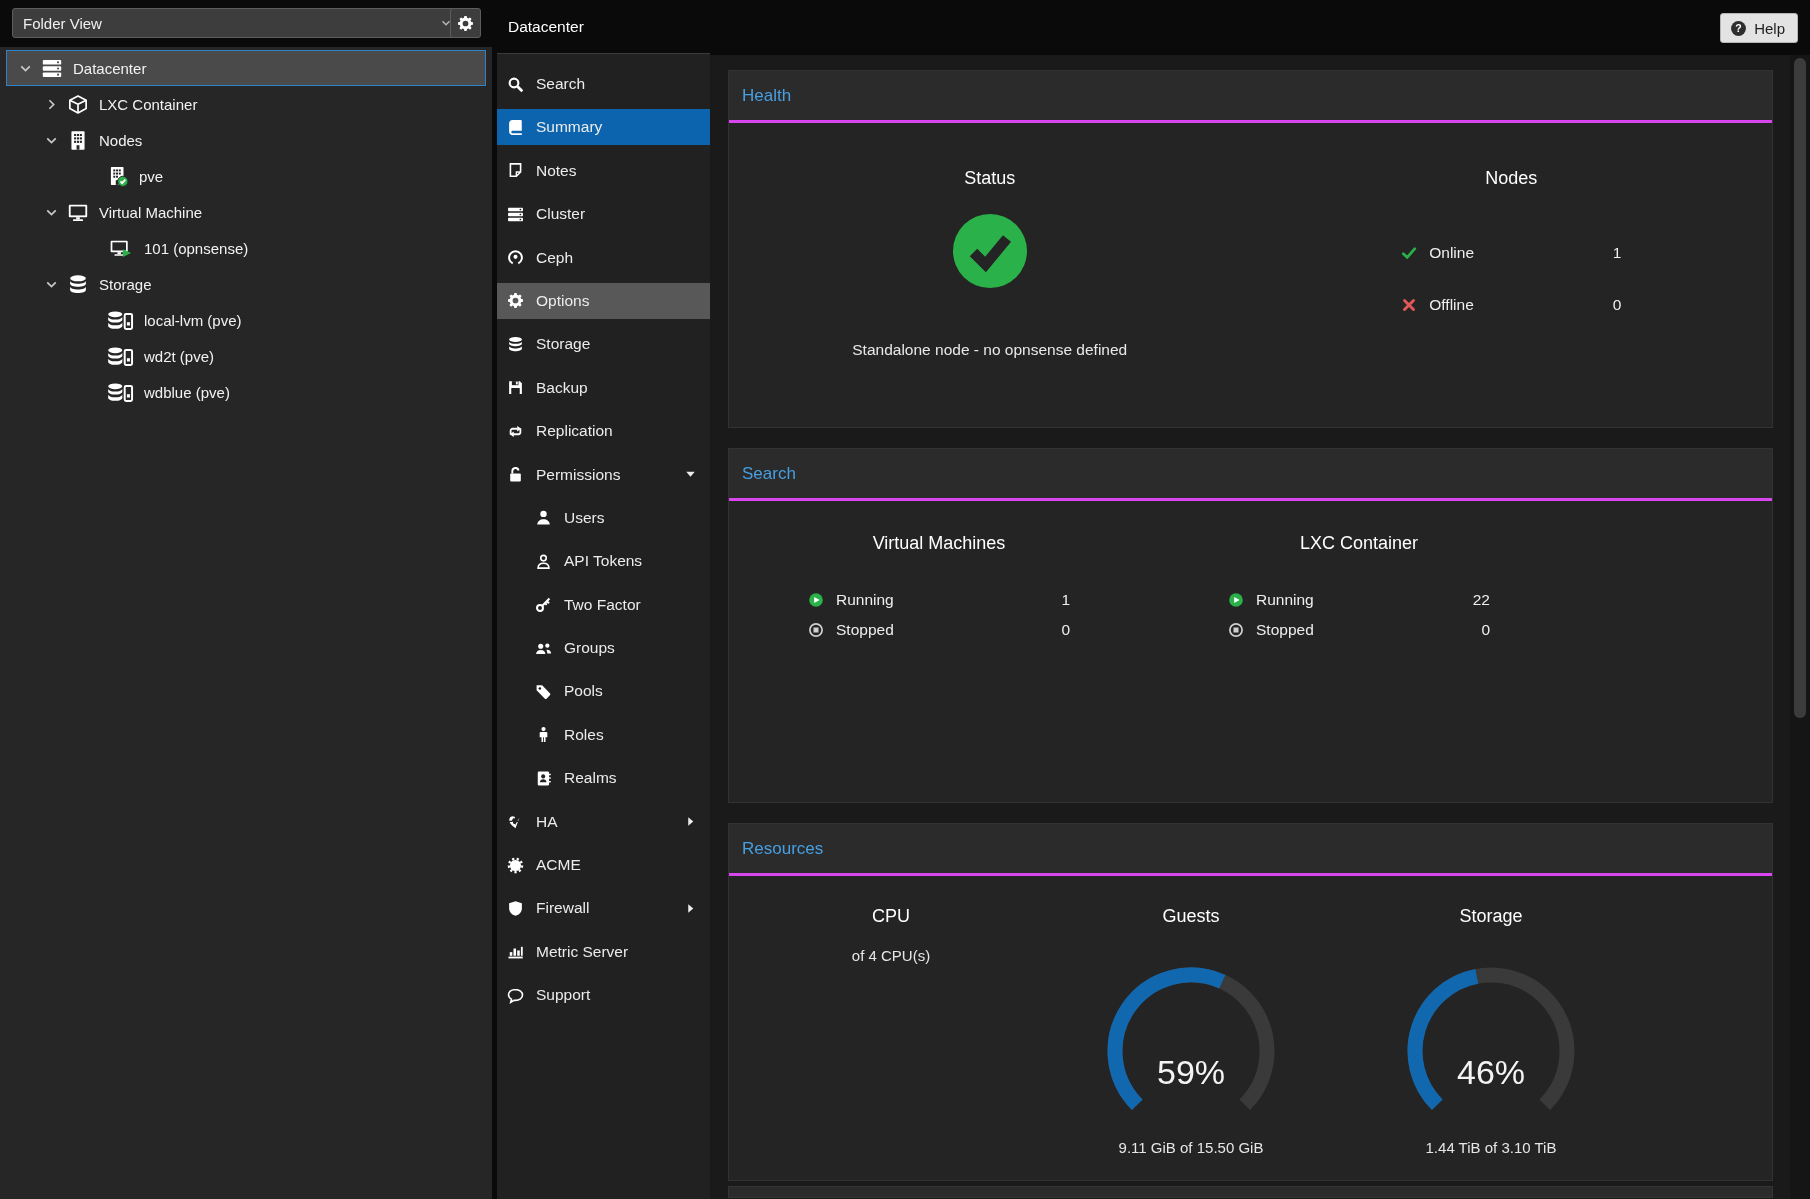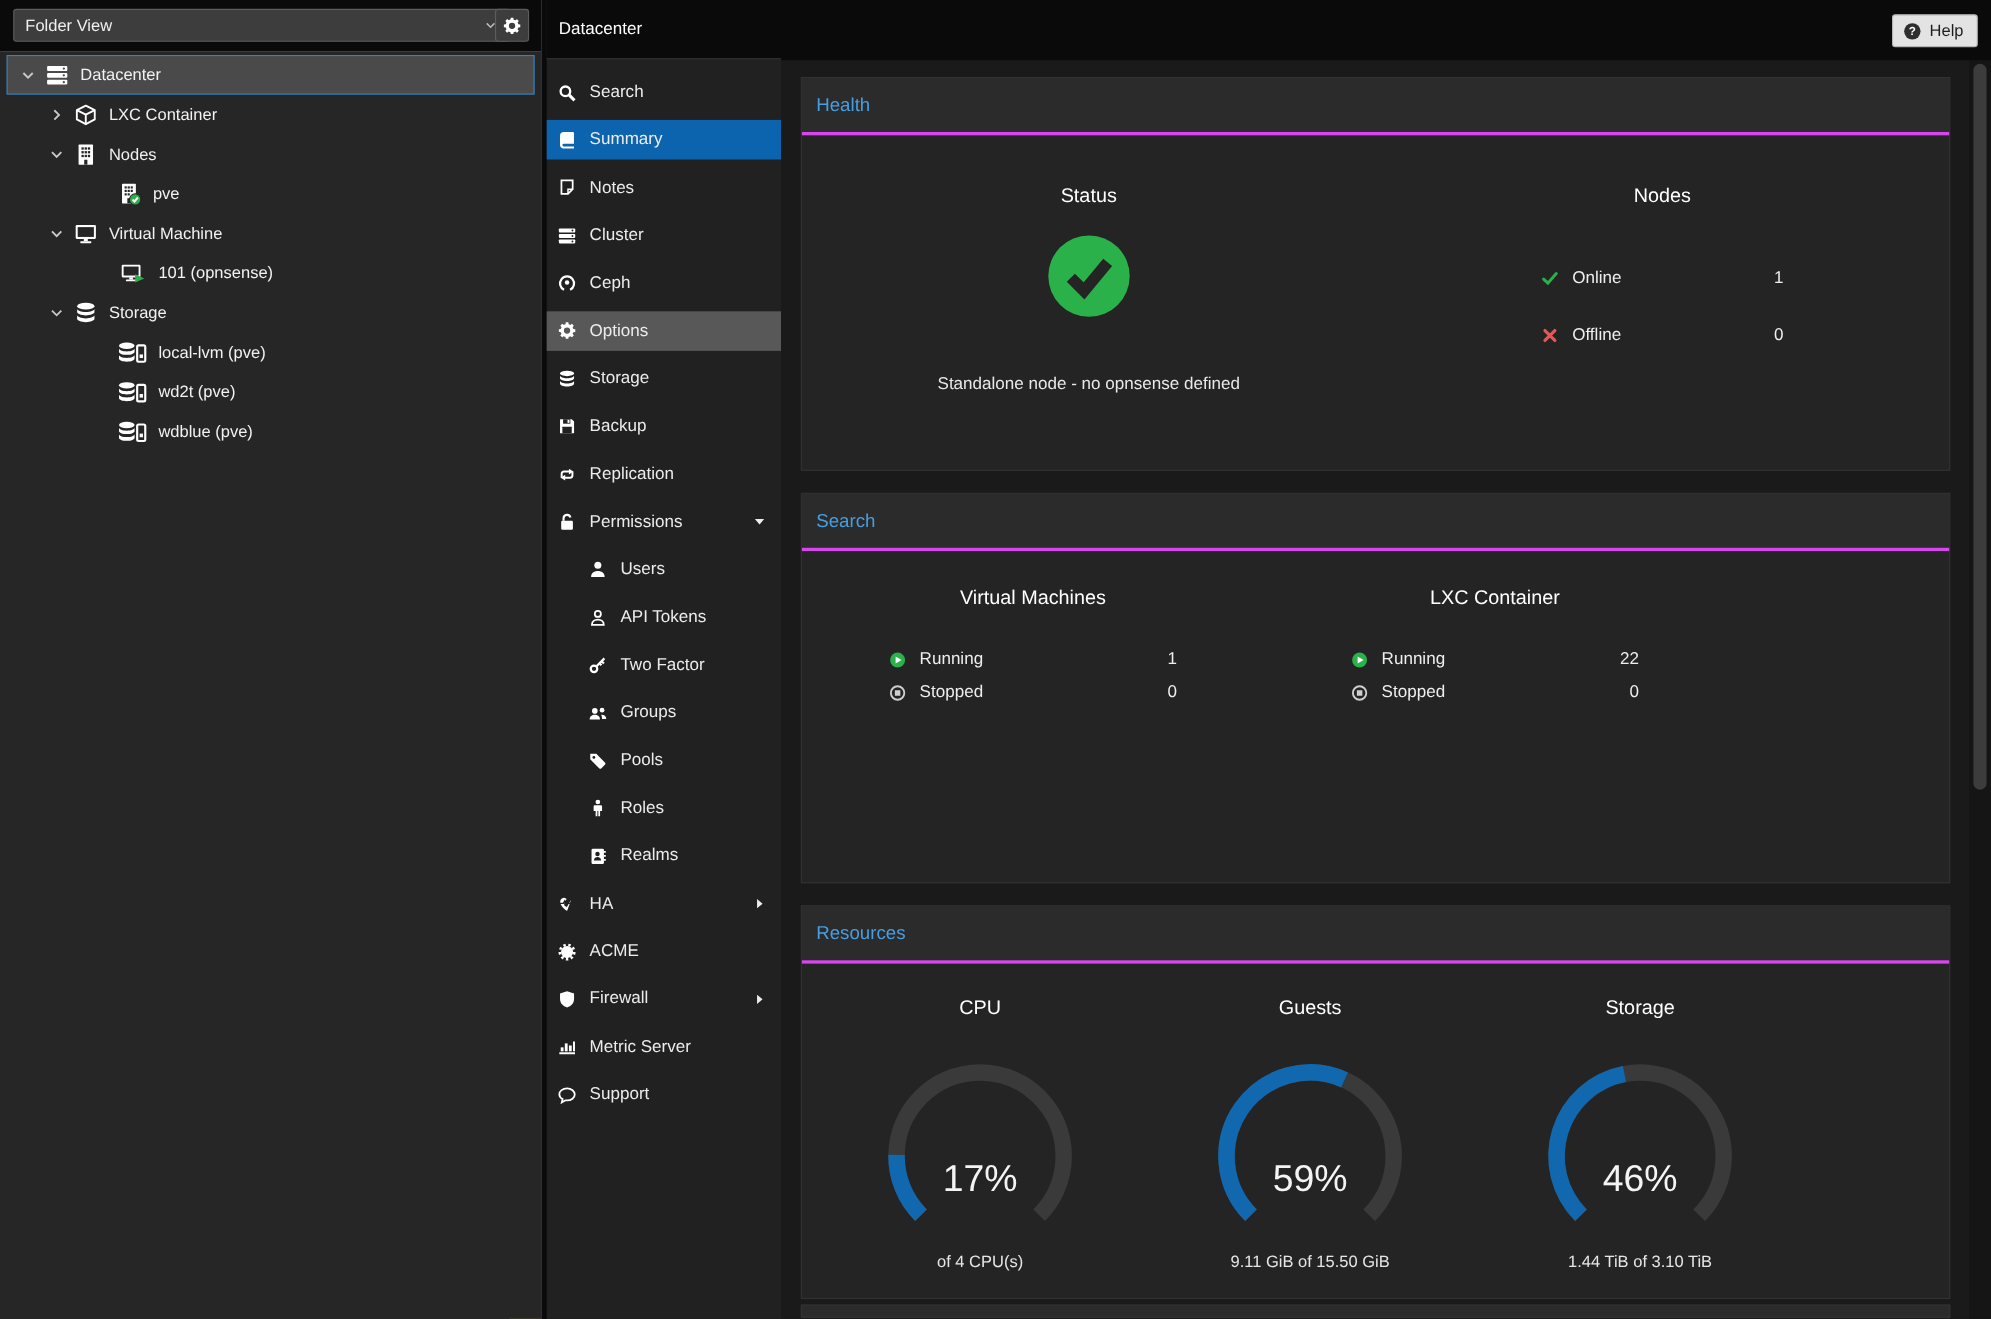--- a/index.html
+++ b/index.html
@@ -661,27 +661,20 @@
         </div>
     </section>
 
     <section class="panel panel-resources">
       <div class="panel-header">
         <span class="panel-title">Resources</span>
       </div>
       <div class="panel-body res-body" id="gauge-cols">
           <div class="rcol">
             <h3 class="col-heading">CPU</h3>
-            <div class="gauge-wrap">
-              <svg viewBox="0 0 200 160">
-                <path d="M 46.26 145.74 A 76 76 0 1 1 153.74 145.74" stroke="#3a3a3a" stroke-width="15" fill="none"></path>
-                <path d="M 46.26 145.74 A 76 76 0 0 1 24.01 90.81" stroke="#1168af" stroke-width="15" fill="none"></path>
-              </svg>
-              <div class="gauge-pct">17%</div>
-            </div>
             <div class="gauge-detail">of 4 CPU(s)</div>
           </div>
           <div class="rcol">
             <h3 class="col-heading">Guests</h3>
             <div class="gauge-wrap">
               <svg viewBox="0 0 200 160">
                 <path d="M 46.26 145.74 A 76 76 0 1 1 153.74 145.74" stroke="#3a3a3a" stroke-width="15" fill="none"></path>
                 <path d="M 46.26 145.74 A 76 76 0 0 1 131.28 22.73" stroke="#1168af" stroke-width="15" fill="none"></path>
               </svg>
               <div class="gauge-pct">59%</div>

